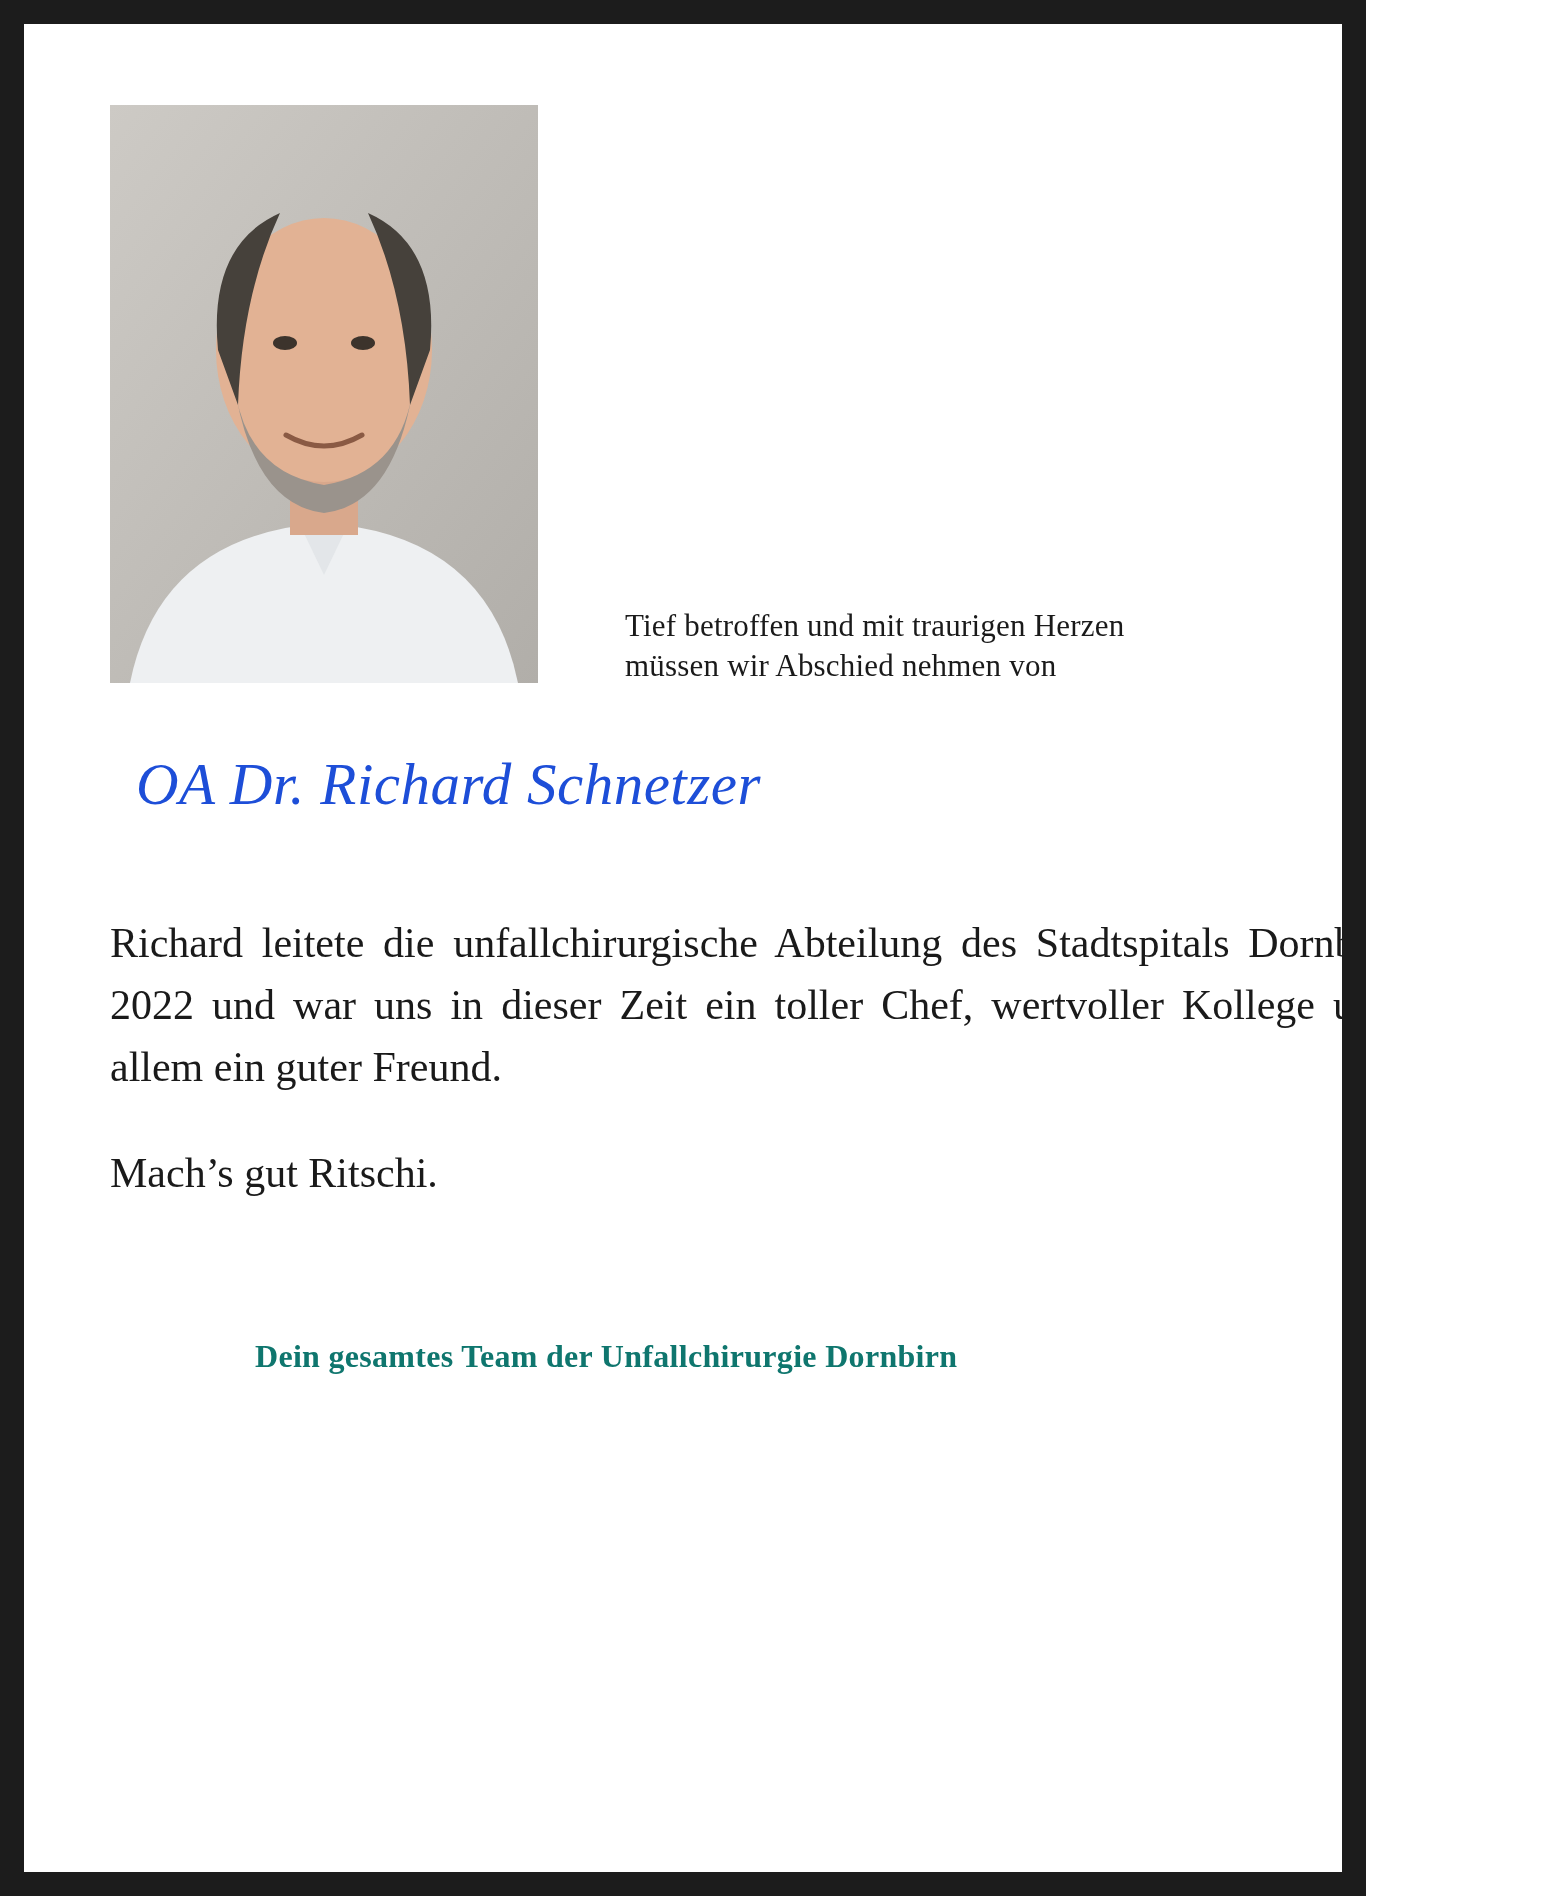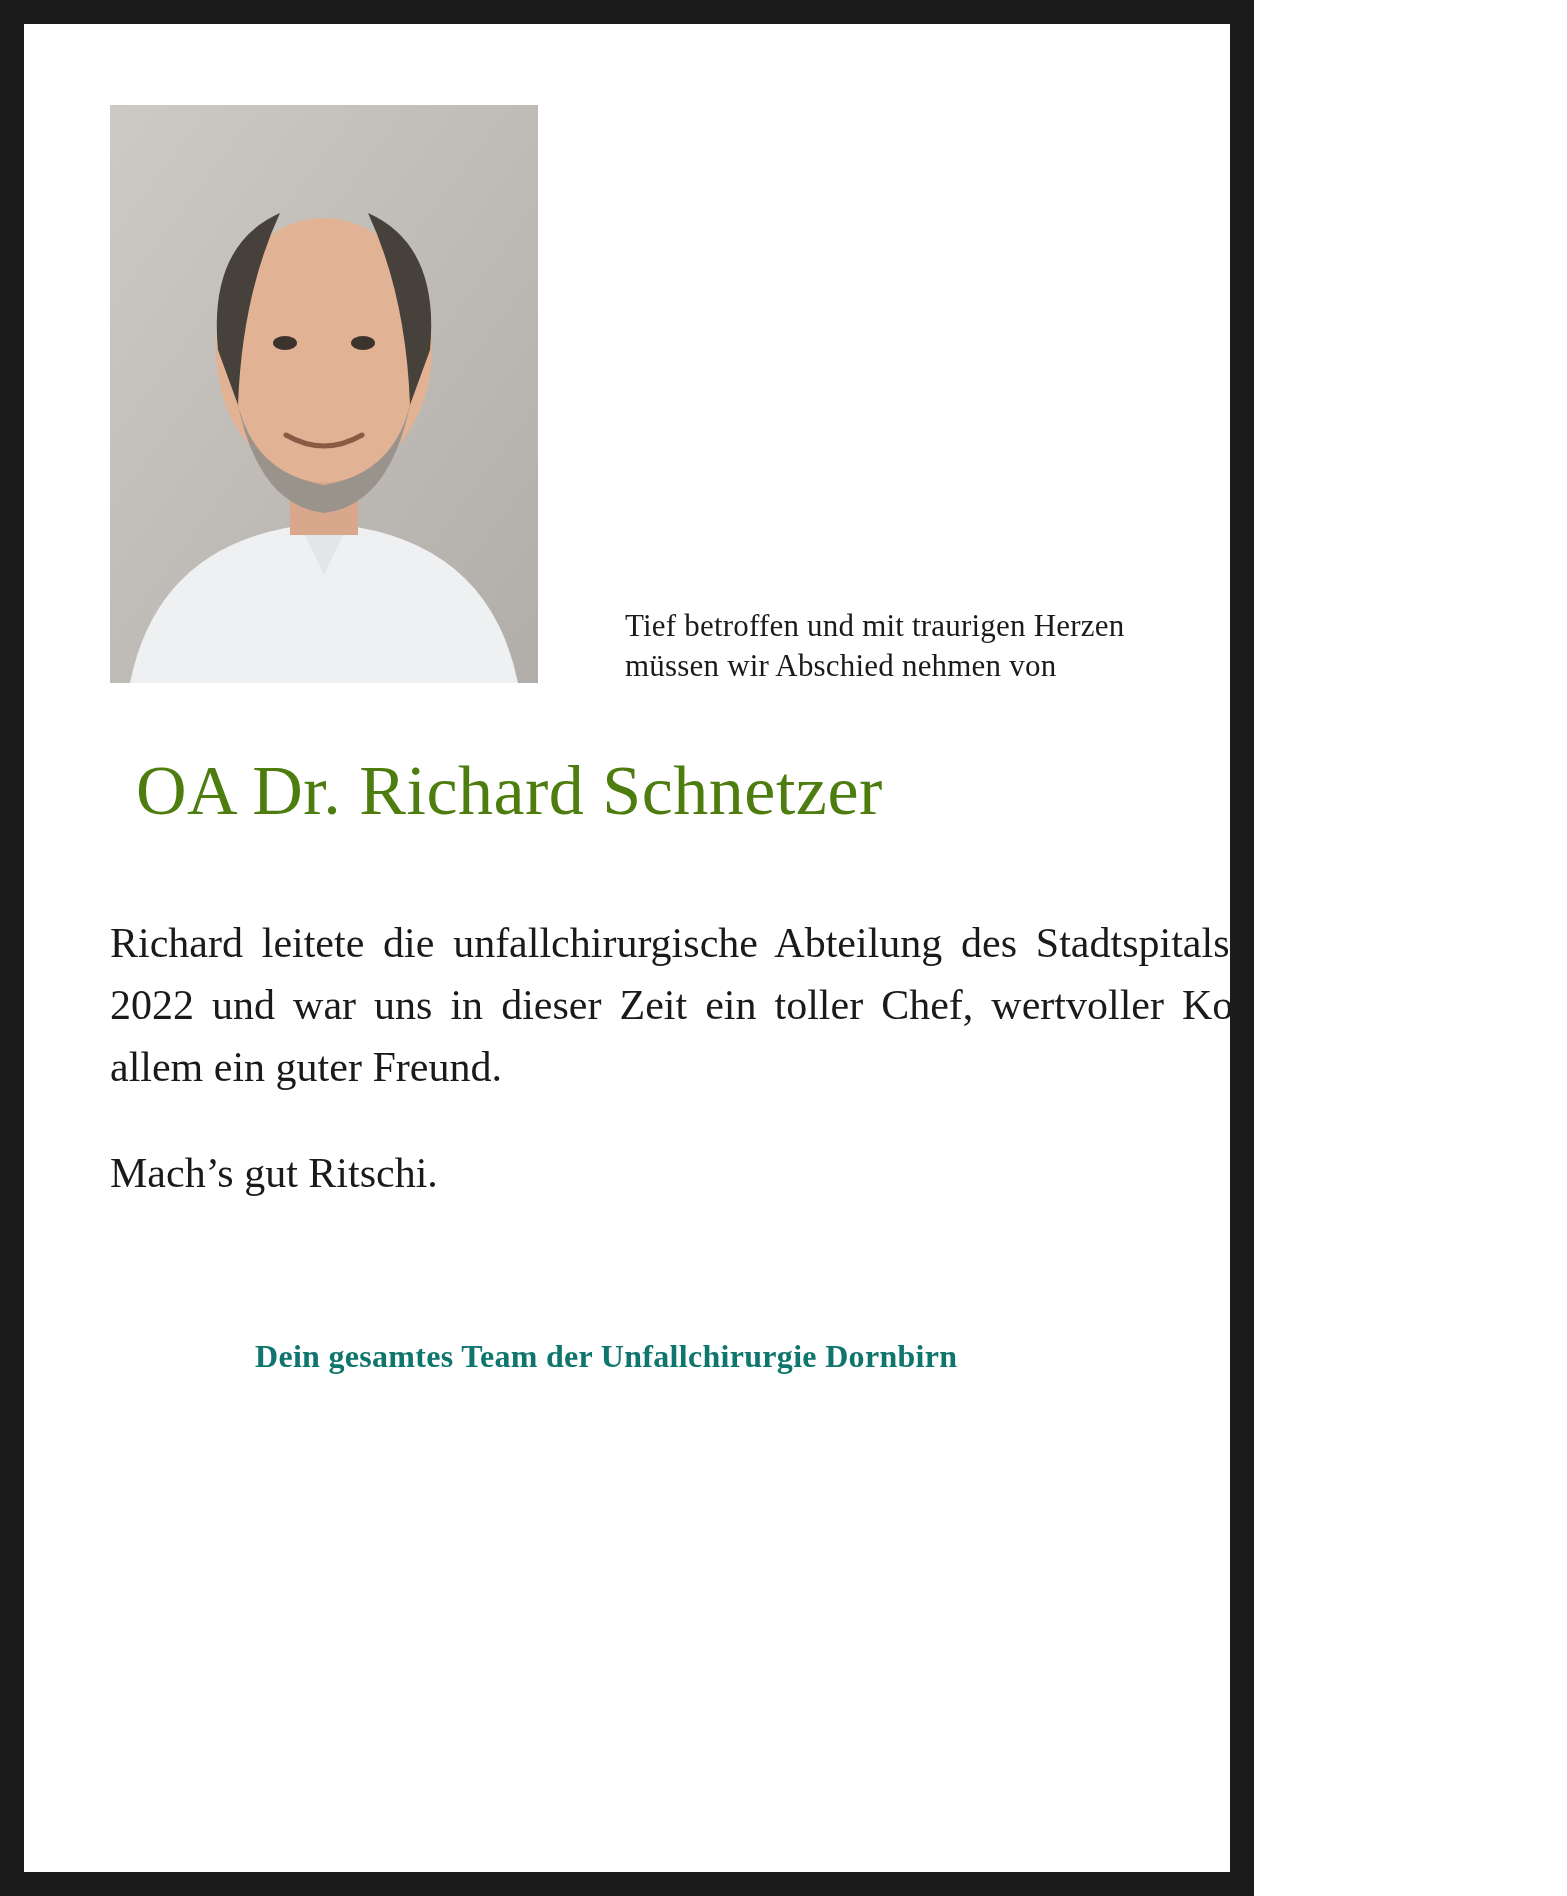--- a/index.html
+++ b/index.html
@@ -2,21 +2,21 @@
 <html><head>
 <meta charset="utf-8">
 <style>
   * { margin: 0; padding: 0; box-sizing: border-box; }
   html, body {
     background: #ffffff;
     font-family: "Liberation Serif", "DejaVu Serif", serif;
   }
   .page {
     position: relative;
-    width: 1254px;
+    width: 1366px;
     height: 1896px;
     background: #ffffff;
     border: 24px solid #1c1c1c;
     overflow: hidden;
     padding-left: 33px;
   }
   .photo {
     position: absolute;
     left: 86px;
     top: 81px;
@@ -34,26 +34,27 @@
     font-size: 31px;
     line-height: 1.3;
     color: #1a1a1a;
     letter-spacing: 0.2px;
   }
   .name {
     position: absolute;
     left: 112px;
     top: 728px;
     width: 1340px;
-    font-size: 70px;
+    font-size: 59px;
     font-weight: 400;
-    color: #4d7c0f;
+    color: #1d4ed8;
     line-height: 1.1;
     letter-spacing: 0.5px;
     white-space: nowrap;
+    font-style: italic;
   }
   .body-text {
     position: absolute;
     left: 86px;
     top: 888px;
     width: 1360px;
     font-size: 42px;
     line-height: 1.48;
     color: #1a1a1a;
   }

